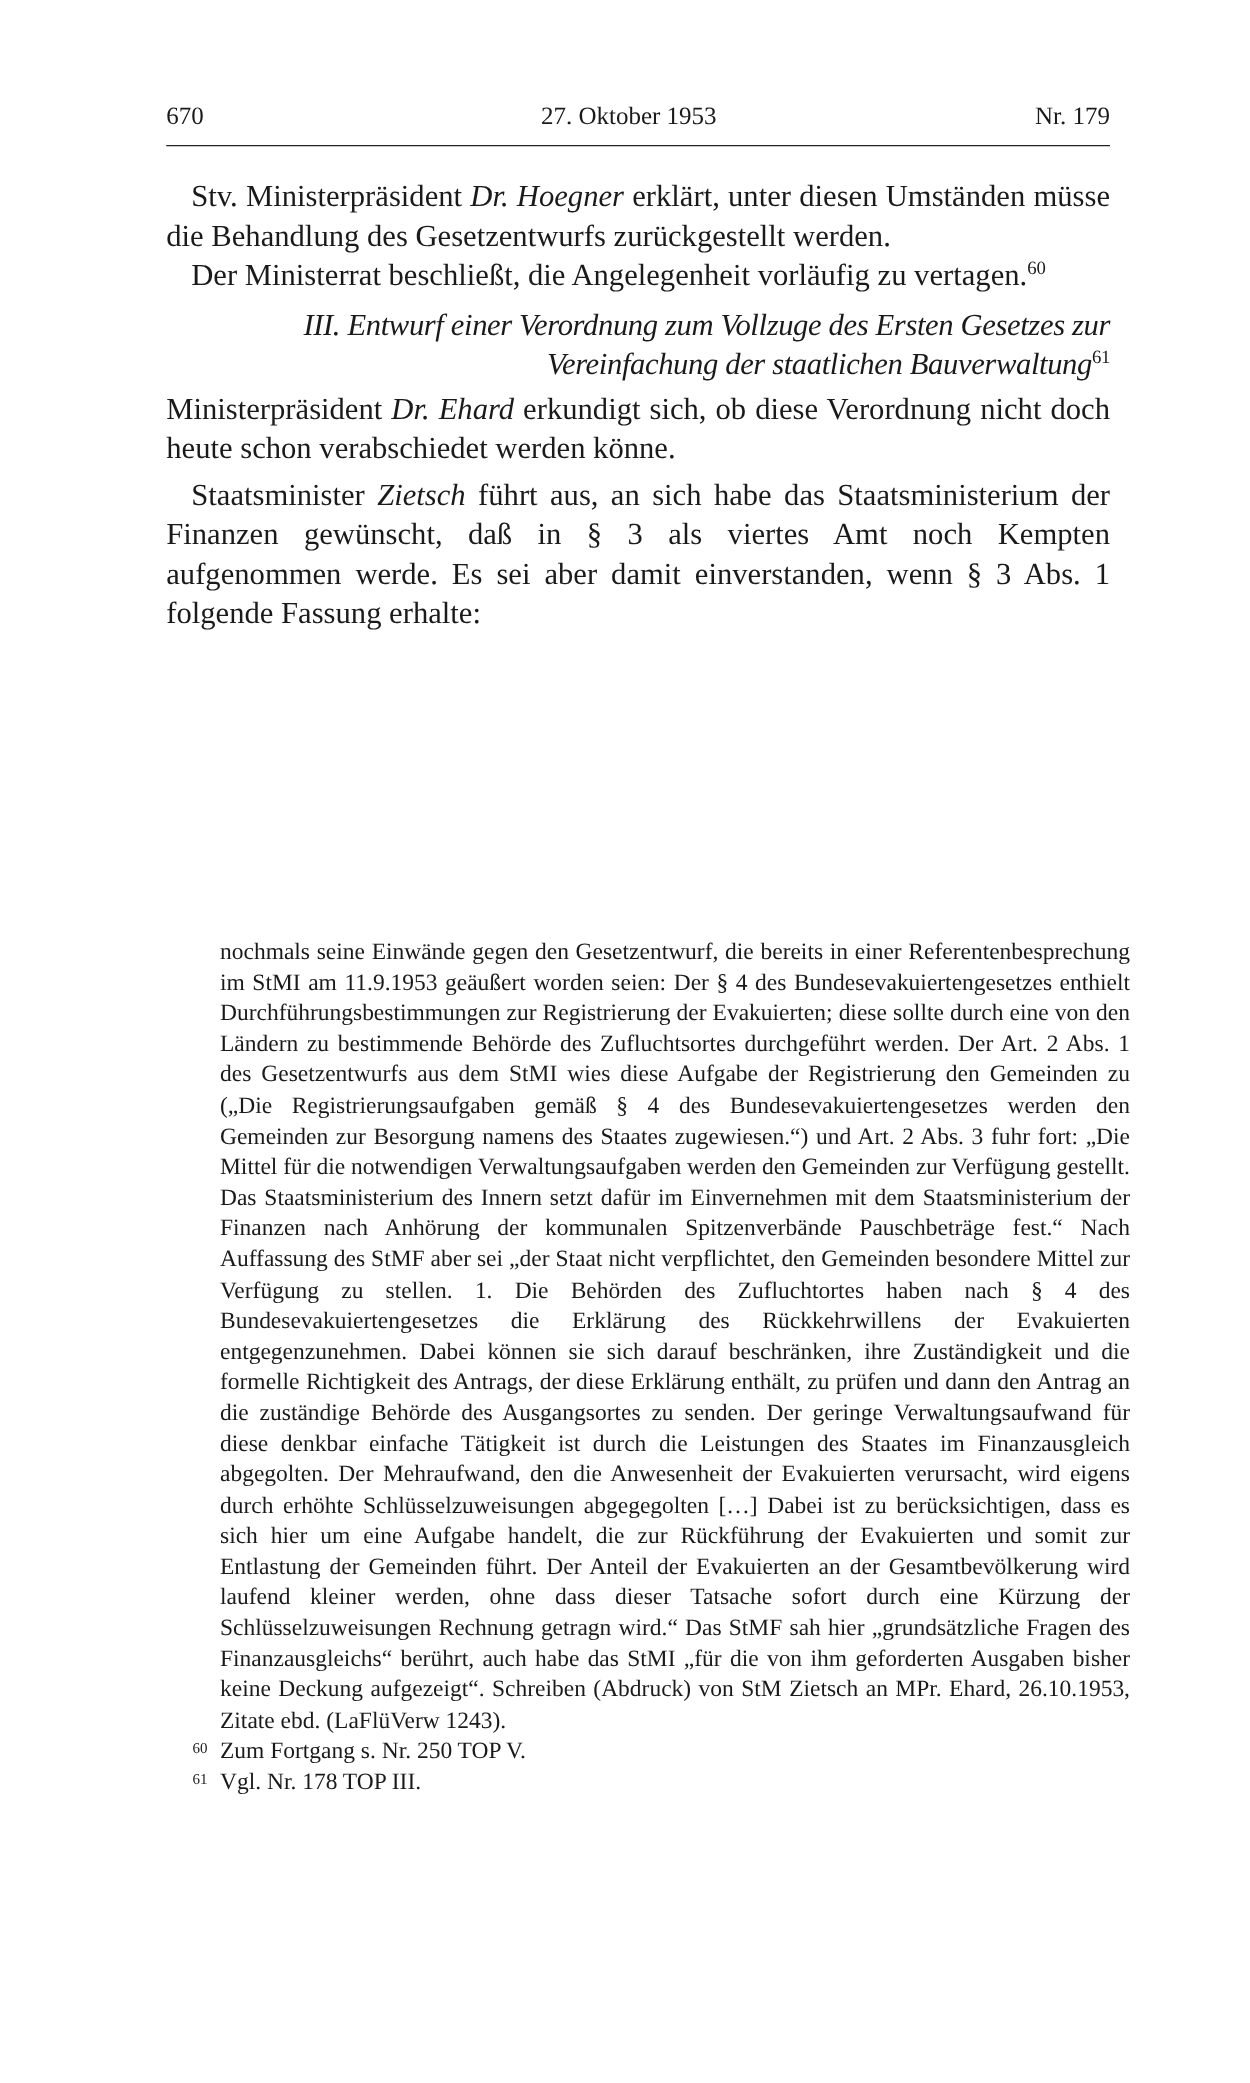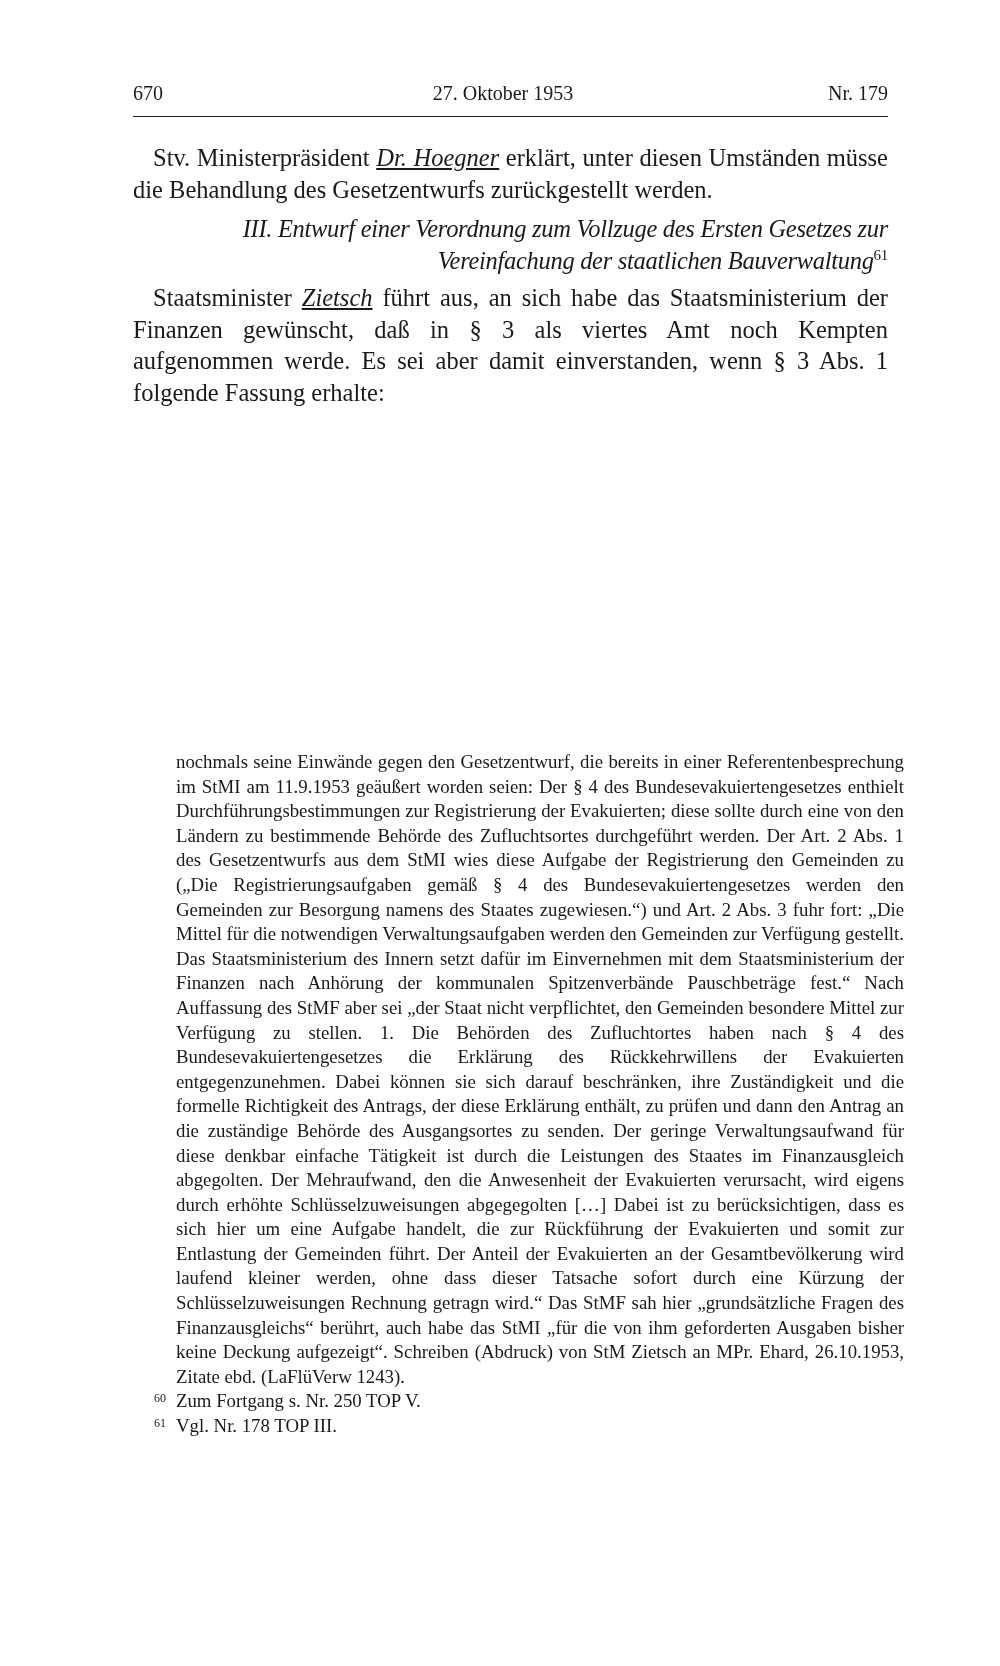--- a/index.html
+++ b/index.html
@@ -17,34 +17,36 @@
     .indent { text-indent: 20px; }
     .gap { margin-top: 6px !important; }
     .heading { font-style: italic; margin-top: 8px !important; margin-bottom: 4px !important;
                text-align: right; letter-spacing: -0.3px; }
     sup { font-size: 15px; vertical-align: 9px; line-height: 0; font-style: normal; }
     .notes { position: absolute; left: 176px; top: 750px; width: 728px; font-size: 18.8px;
              line-height: 24.6px; text-align: justify; }
     .notes p { margin: 0; }
     .fn { position: relative; text-align: left !important; }
     .fn .num { position: absolute; left: -22px; top: -3px; font-size: 12px; }
-    .it { font-style: italic; text-decoration: underline; }
+    .it { font-style: italic; }
   </style>
 </head>
 <body>
 
 <div class="header">
   <span class="pno">670</span>
   <span class="pdate">27. Oktober 1953</span>
   <span class="pnr">Nr. 179</span>
 </div>
 
 <div class="main">
   <p class="indent"><span>Stv. Ministerpräsident </span><span class="it">Dr. Hoegner</span><span> erklärt, unter diesen Umständen müsse die Behandlung des Gesetzentwurfs zurückgestellt werden.</span></p>
+  <p class="indent"><span>Der Ministerrat beschließt, die Angelegenheit vorläufig zu vertagen.</span><sup>60</sup></p>
   <p class="heading"><span>III. Entwurf einer Verordnung zum Vollzuge des Ersten Gesetzes zur Vereinfachung der staatlichen Bauverwaltung</span><sup>61</sup></p>
+  <p><span>Ministerpräsident </span><span class="it">Dr. Ehard</span><span> erkundigt sich, ob diese Verordnung nicht doch heute schon verabschiedet werden könne.</span></p>
   <p class="indent gap"><span>Staatsminister </span><span class="it">Zietsch</span><span> führt aus, an sich habe das Staatsministerium der Finanzen gewünscht, daß in § 3 als viertes Amt noch Kempten aufgenommen werde. Es sei aber damit einverstanden, wenn § 3 Abs. 1 folgende Fassung erhalte:</span></p>
 </div>
 
 <div class="notes">
   <p>nochmals seine Einwände gegen den Gesetzentwurf, die bereits in einer Referentenbesprechung im StMI am 11.9.1953 geäußert worden seien: Der § 4 des Bundesevakuiertengesetzes enthielt Durchführungsbestimmungen zur Registrierung der Evakuierten; diese sollte durch eine von den Ländern zu bestimmende Behörde des Zufluchtsortes durchgeführt werden. Der Art. 2 Abs. 1 des Gesetzentwurfs aus dem StMI wies diese Aufgabe der Registrierung den Gemeinden zu („Die Registrierungsaufgaben gemäß § 4 des Bundesevakuiertengesetzes werden den Gemeinden zur Besorgung namens des Staates zugewiesen.“) und Art. 2 Abs. 3 fuhr fort: „Die Mittel für die notwendigen Verwaltungsaufgaben werden den Gemeinden zur Verfügung gestellt. Das Staatsministerium des Innern setzt dafür im Einvernehmen mit dem Staatsministerium der Finanzen nach Anhörung der kommunalen Spitzenverbände Pauschbeträge fest.“ Nach Auffassung des StMF aber sei „der Staat nicht verpflichtet, den Gemeinden besondere Mittel zur Verfügung zu stellen. 1. Die Behörden des Zufluchtortes haben nach § 4 des Bundesevakuiertengesetzes die Erklärung des Rückkehrwillens der Evakuierten entgegenzunehmen. Dabei können sie sich darauf beschränken, ihre Zuständigkeit und die formelle Richtigkeit des Antrags, der diese Erklärung enthält, zu prüfen und dann den Antrag an die zuständige Behörde des Ausgangsortes zu senden. Der geringe Verwaltungsaufwand für diese denkbar einfache Tätigkeit ist durch die Leistungen des Staates im Finanzausgleich abgegolten. Der Mehraufwand, den die Anwesenheit der Evakuierten verursacht, wird eigens durch erhöhte Schlüsselzuweisungen abgegegolten […] Dabei ist zu berücksichtigen, dass es sich hier um eine Aufgabe handelt, die zur Rückführung der Evakuierten und somit zur Entlastung der Gemeinden führt. Der Anteil der Evakuierten an der Gesamtbevölkerung wird laufend kleiner werden, ohne dass dieser Tatsache sofort durch eine Kürzung der Schlüsselzuweisungen Rechnung getragn wird.“ Das StMF sah hier „grundsätzliche Fragen des Finanzausgleichs“ berührt, auch habe das StMI „für die von ihm geforderten Ausgaben bisher keine Deckung aufgezeigt“. Schreiben (Abdruck) von StM Zietsch an MPr. Ehard, 26.10.1953, Zitate ebd. (LaFlüVerw 1243).</p>
   <p class="fn"><span class="num">60</span><span>Zum Fortgang s. Nr. 250 TOP V.</span></p>
   <p class="fn"><span class="num">61</span><span>Vgl. Nr. 178 TOP III.</span></p>
 </div>
 
 </body></html>

